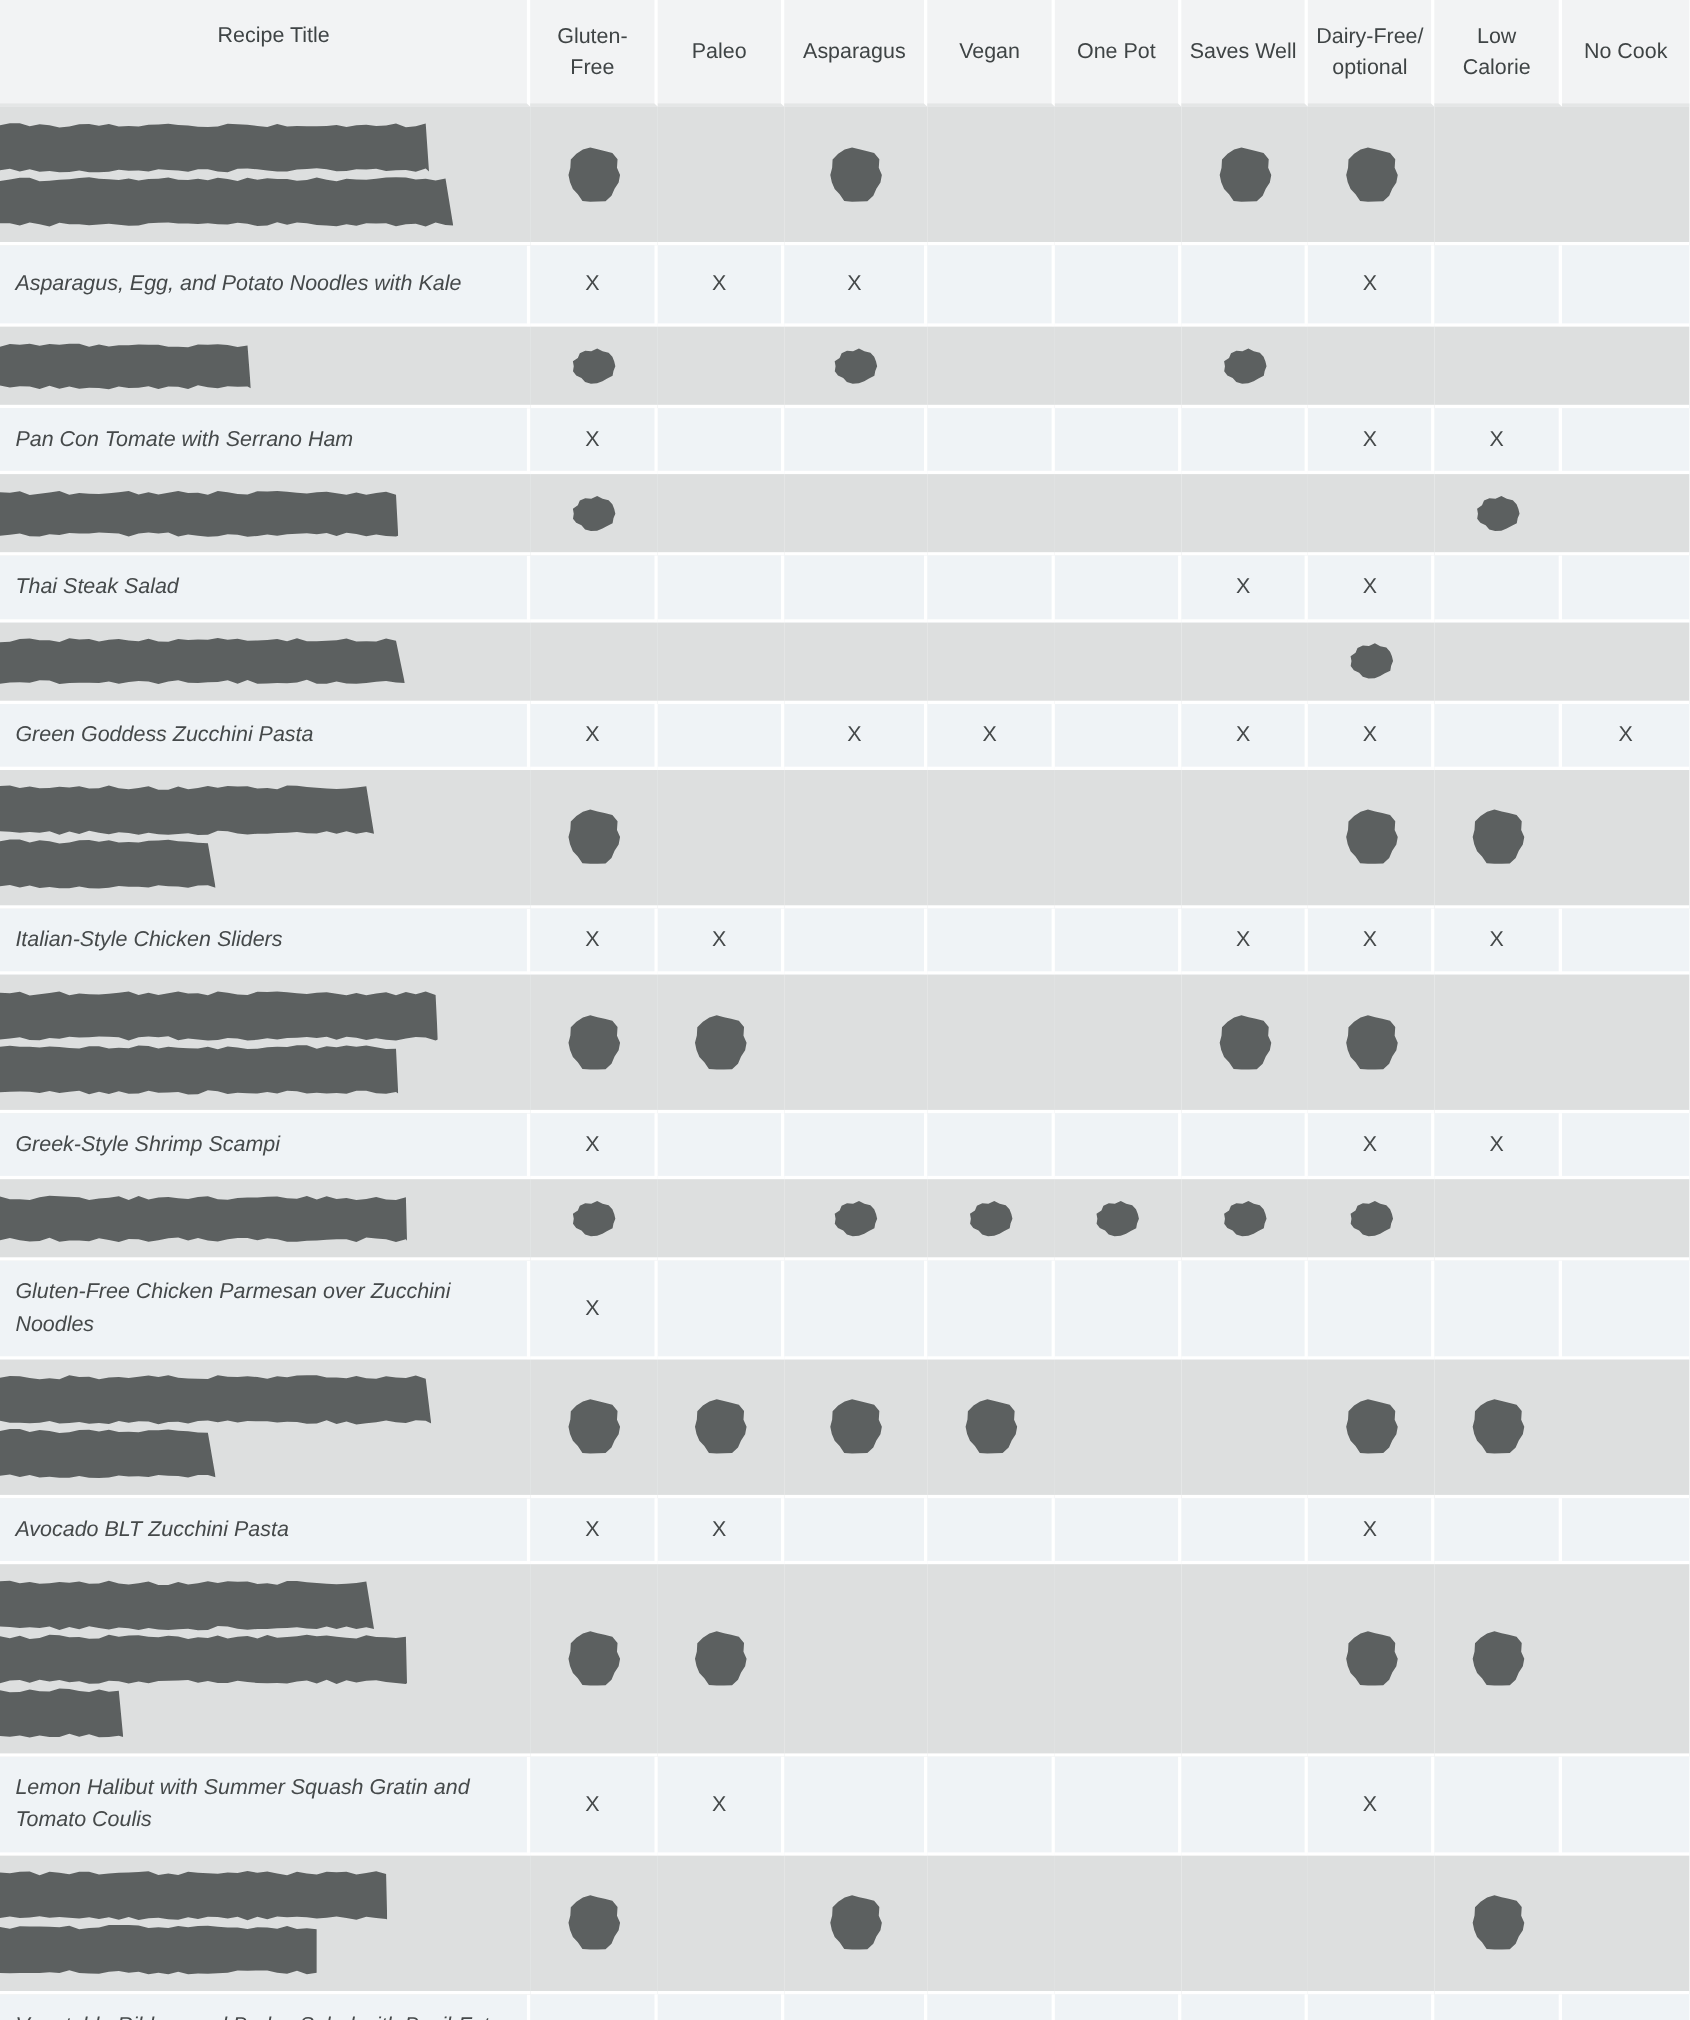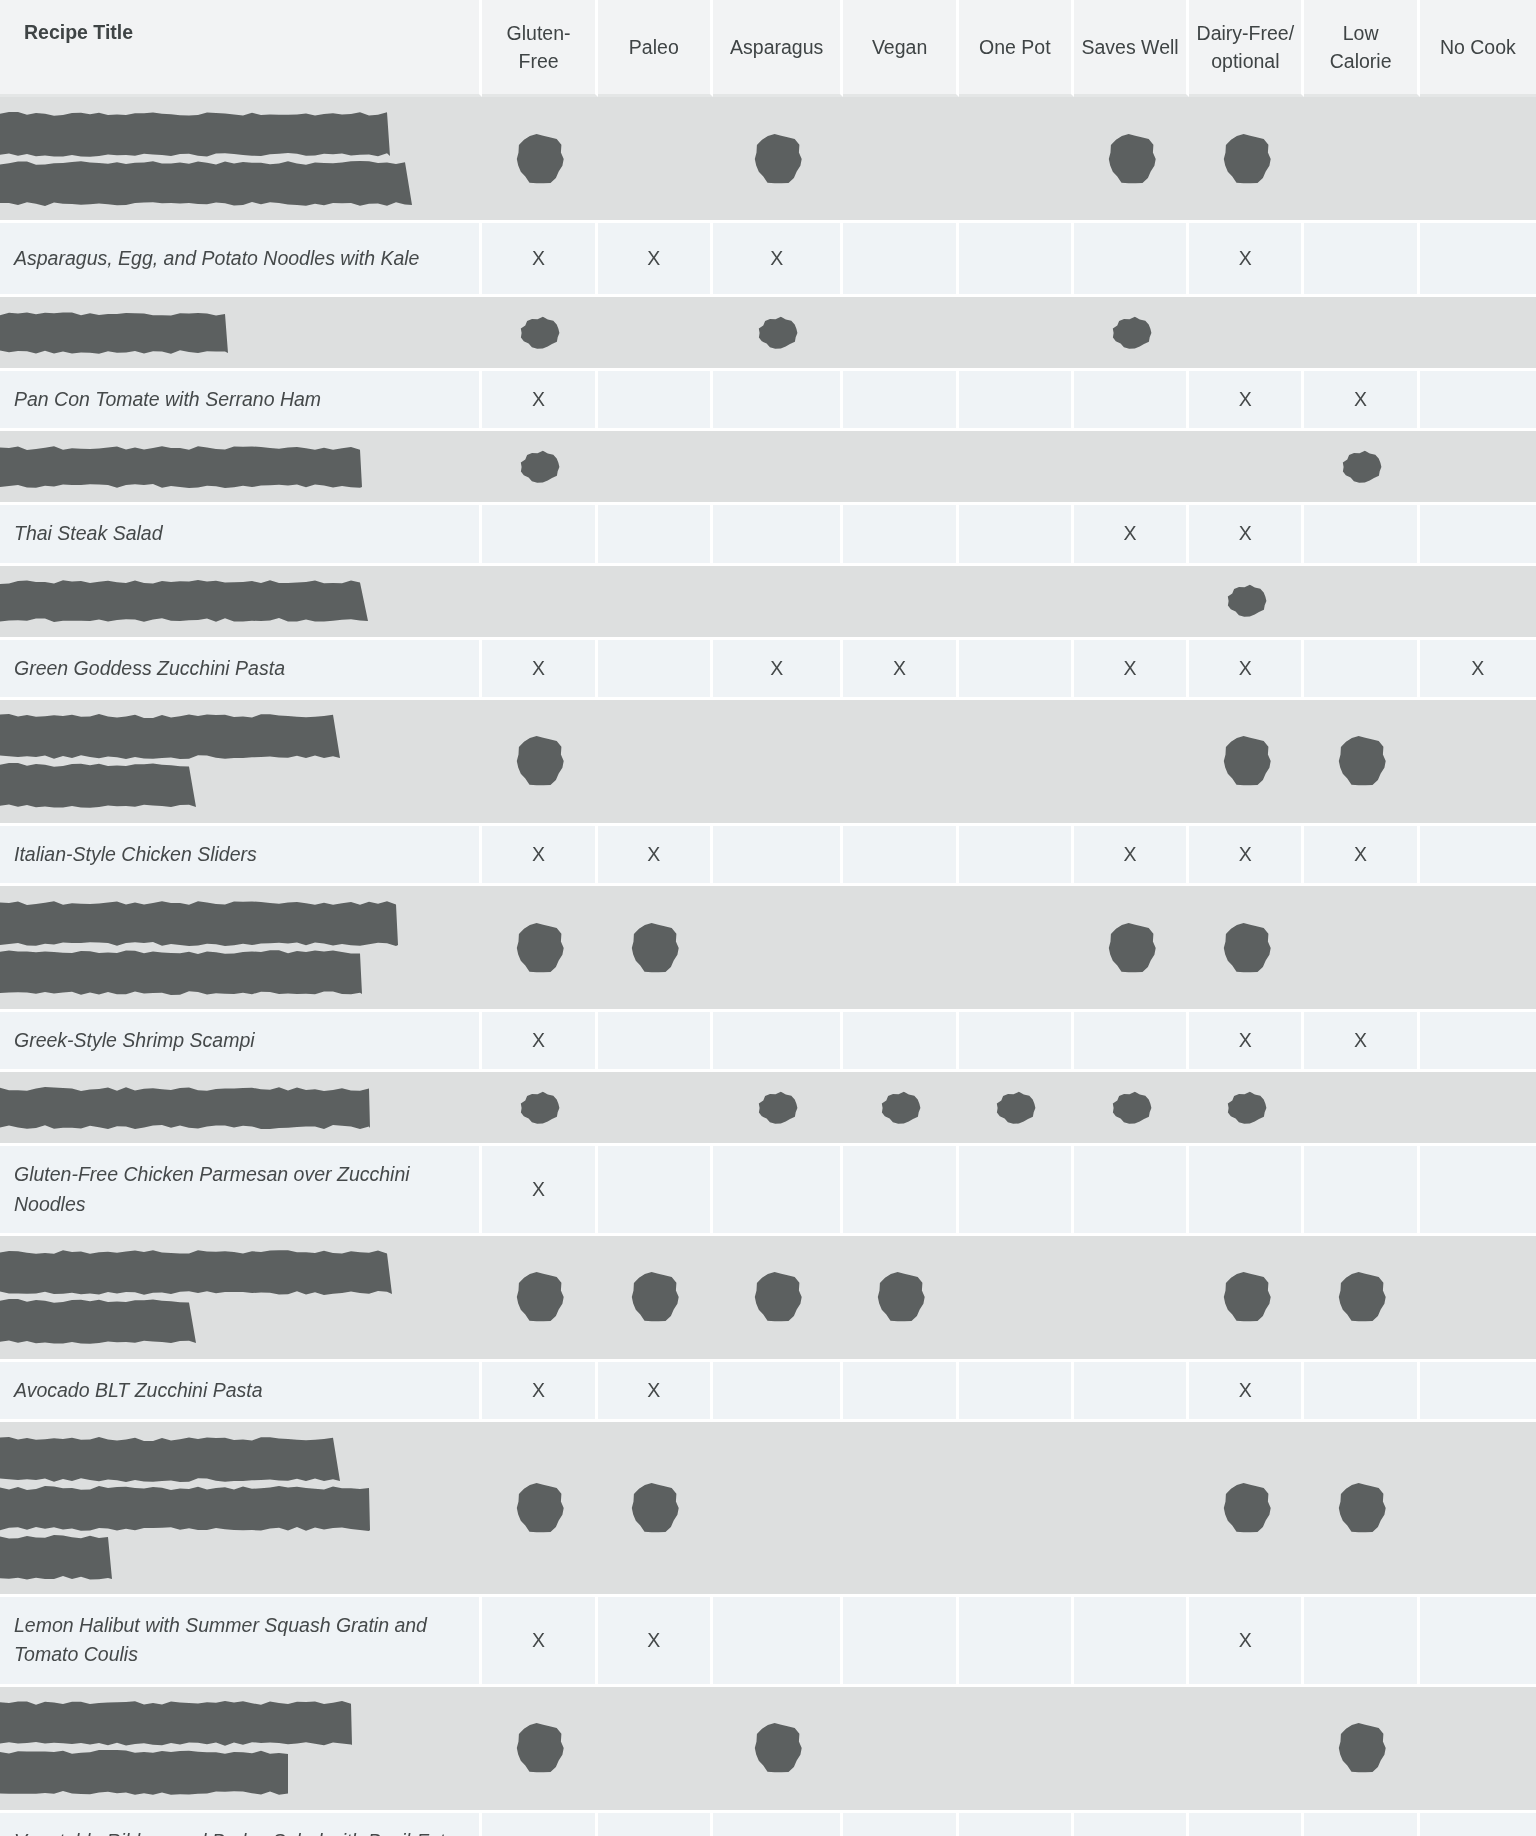--- a/index.html
+++ b/index.html
@@ -27,25 +27,24 @@
     vertical-align: middle;
     text-align: center;
     font-weight: 400;
     font-size: 19.5px;
     line-height: 1.45;
     color: #3f4445;
     padding: 12px 6px;
     height: 97px;
   }
   thead th.col-title {
-    text-align: left;
+    text-align: center;
     padding-left: 24px;
     vertical-align: top;
     padding-top: 18px;
-    font-weight: bold;
   }
   thead th:last-child { border-right: none; }
 
   
   tr.row-plain td {
     background: #eff3f6;
     border-right: 3px solid #ffffff;
     border-bottom: 3px solid #ffffff;
     text-align: center;
     vertical-align: middle;

